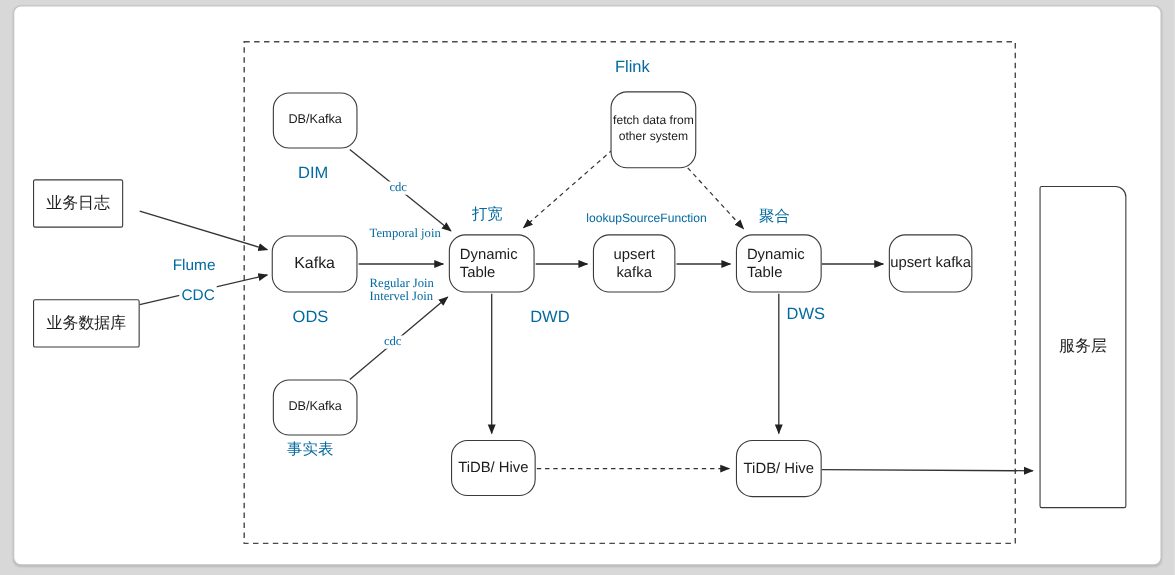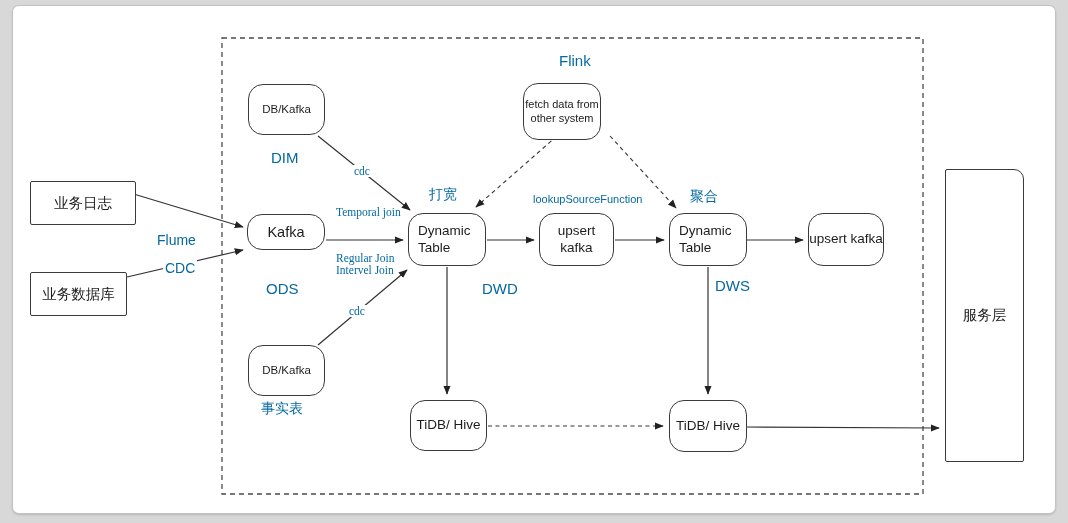--- a/index.html
+++ b/index.html
@@ -66,31 +66,31 @@
       <line x1="747" y1="240" x2="803" y2="240" stroke="#333" stroke-width="1.2" marker-end="url(#arw)"></line>
       <line x1="447" y1="267" x2="447" y2="394" stroke="#333" stroke-width="1.2" marker-end="url(#arw)"></line>
       <line x1="708" y1="267" x2="708" y2="394" stroke="#333" stroke-width="1.2" marker-end="url(#arw)"></line>
       <line x1="747" y1="427" x2="939" y2="428" stroke="#333" stroke-width="1.2" marker-end="url(#arw)"></line>
 
       <line x1="488" y1="426" x2="663" y2="426" stroke="#333" stroke-width="1.2" stroke-dasharray="4 3.5" marker-end="url(#arw)"></line>
       <line x1="557" y1="136" x2="476" y2="207" stroke="#333" stroke-width="1.1" stroke-dasharray="4 3.5" marker-end="url(#arw)"></line>
       <line x1="610" y1="136" x2="676" y2="208" stroke="#333" stroke-width="1.1" stroke-dasharray="4 3.5" marker-end="url(#arw)"></line>
     </svg>
 
-    <div class="node sharp big" style="left:30px;top:163px;width:106px;height:44px;margin-top:18px;">业务日志</div>
+    <div class="node sharp big" style="left:30px;top:163px;width:82px;height:44px;">业务日志</div>
     <div class="node sharp big" style="left:30px;top:272px;width:97px;height:44px;">业务数据库</div>
 
     <div class="lbl f15" style="left:559px;top:52px;">Flink</div>
 
     <div class="node rounded small" style="left:248px;top:84px;width:77px;height:51px;">DB/Kafka</div>
-    <div class="node rounded big" style="left:247px;top:214px;width:78px;height:36px;">Kafka</div>
+    <div class="node rounded big" style="left:247px;top:214px;width:78px;height:52px;">Kafka</div>
     <div class="node rounded small" style="left:248px;top:345px;width:77px;height:51px;">DB/Kafka</div>
     <div class="node rounded mid leftalign" style="left:408px;top:213px;width:78px;height:53px;">Dynamic Table</div>
     <div class="node rounded mid" style="left:539px;top:213px;width:75px;height:53px;">upsert kafka</div>
-    <div class="node rounded" style="left:523px;top:83px;width:78px;height:57px;font-size:11px;">fetch data from other system</div>
+    <div class="node rounded" style="left:555px;top:83px;width:78px;height:70px;font-size:11px;">fetch data from other system</div>
     <div class="node rounded mid leftalign" style="left:669px;top:213px;width:78px;height:53px;">Dynamic Table</div>
     <div class="node rounded mid" style="left:808px;top:213px;width:76px;height:53px;">upsert kafka</div>
     <div class="node rounded mid" style="left:410px;top:400px;width:77px;height:51px;">TiDB/ Hive</div>
     <div class="node rounded mid" style="left:669px;top:400px;width:78px;height:52px;">TiDB/ Hive</div>
 
     <div class="node sharp big" style="left:945px;top:169px;width:79px;height:293px;border-radius:2px 10px 2px 2px;">服务层</div>
 
     <div class="lbl f15" style="left:271px;top:149px;">DIM</div>
     <div class="lbl f15" style="left:266px;top:280px;">ODS</div>
     <div class="lbl" style="left:261px;top:400px;">事实表</div>

